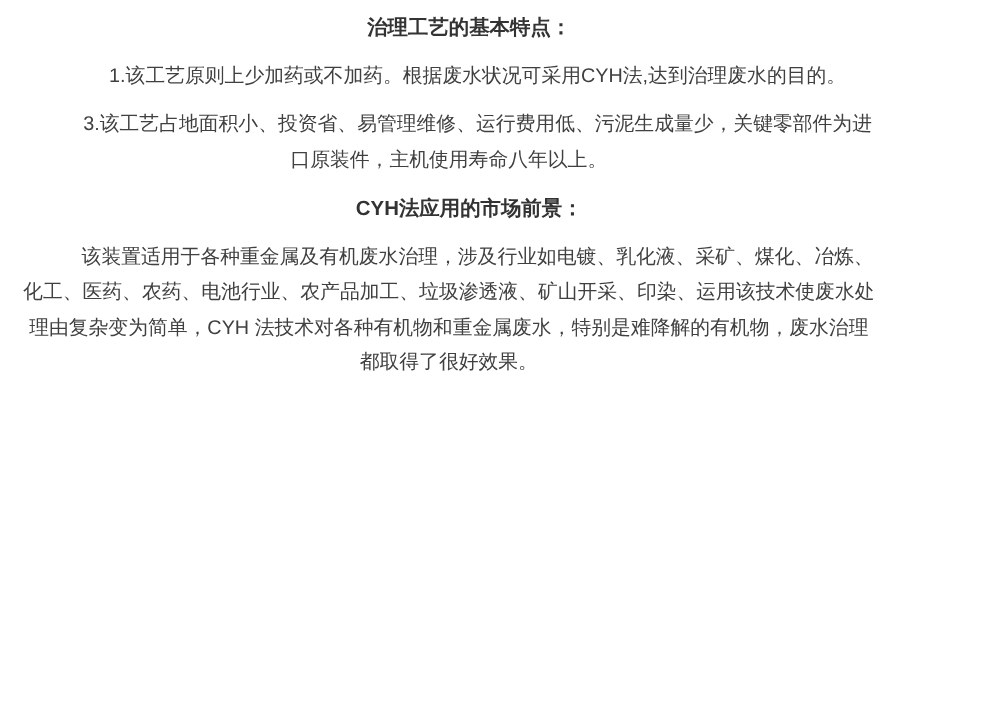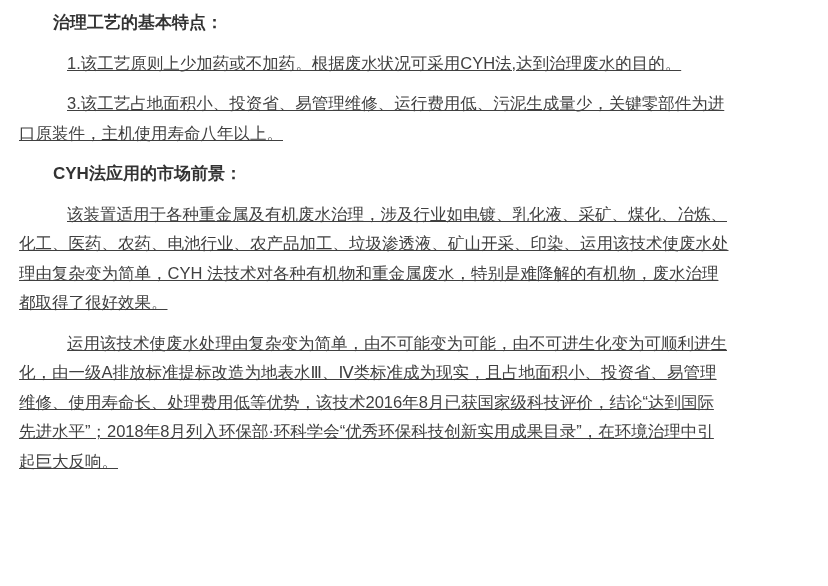--- a/index.html
+++ b/index.html
@@ -13,37 +13,36 @@
     height: 586px;
     overflow: hidden;
   }
   .doc {
     box-sizing: border-box;
     width: 735px;
     padding: 8px 6px 0 5px;
     color: #404040;
     font-size: 16.5px;
     line-height: 29.5px;
+    text-align: center;
   }
   .doc .heading {
     font-size: 17px;
     font-weight: bold;
     color: #333333;
     margin: 0 0 11px 0;
     text-indent: 48px;
   }
   .doc .para {
     margin: 0 0 11px 14px;
     text-indent: 48px;
-    text-decoration: underline;
   }
 </style>
 </head>
 <body>
 
 <div class="doc" id="document-root">
     <h3 class="heading">治理工艺的基本特点：</h3>
     <p class="para">1.该工艺原则上少加药或不加药。根据废水状况可采用CYH法,达到治理废水的目的。</p>
     <p class="para">3.该工艺占地面积小、投资省、易管理维修、运行费用低、污泥生成量少，关键零部件为进口原装件，主机使用寿命八年以上。</p>
     <h3 class="heading">CYH法应用的市场前景：</h3>
     <p class="para">该装置适用于各种重金属及有机废水治理，涉及行业如电镀、乳化液、采矿、煤化、冶炼、化工、医药、农药、电池行业、农产品加工、垃圾渗透液、矿山开采、印染、运用该技术使废水处理由复杂变为简单，CYH 法技术对各种有机物和重金属废水，特别是难降解的有机物，废水治理都取得了很好效果。</p>
-    <p class="para">运用该技术使废水处理由复杂变为简单，由不可能变为可能，由不可进生化变为可顺利进生化，由一级A排放标准提标改造为地表水Ⅲ、Ⅳ类标准成为现实，且占地面积小、投资省、易管理维修、使用寿命长、处理费用低等优势，该技术2016年8月已获国家级科技评价，结论“达到国际先进水平”；2018年8月列入环保部·环科学会“优秀环保科技创新实用成果目录”，在环境治理中引起巨大反响。</p>
   </div>
 
 </body></html>

